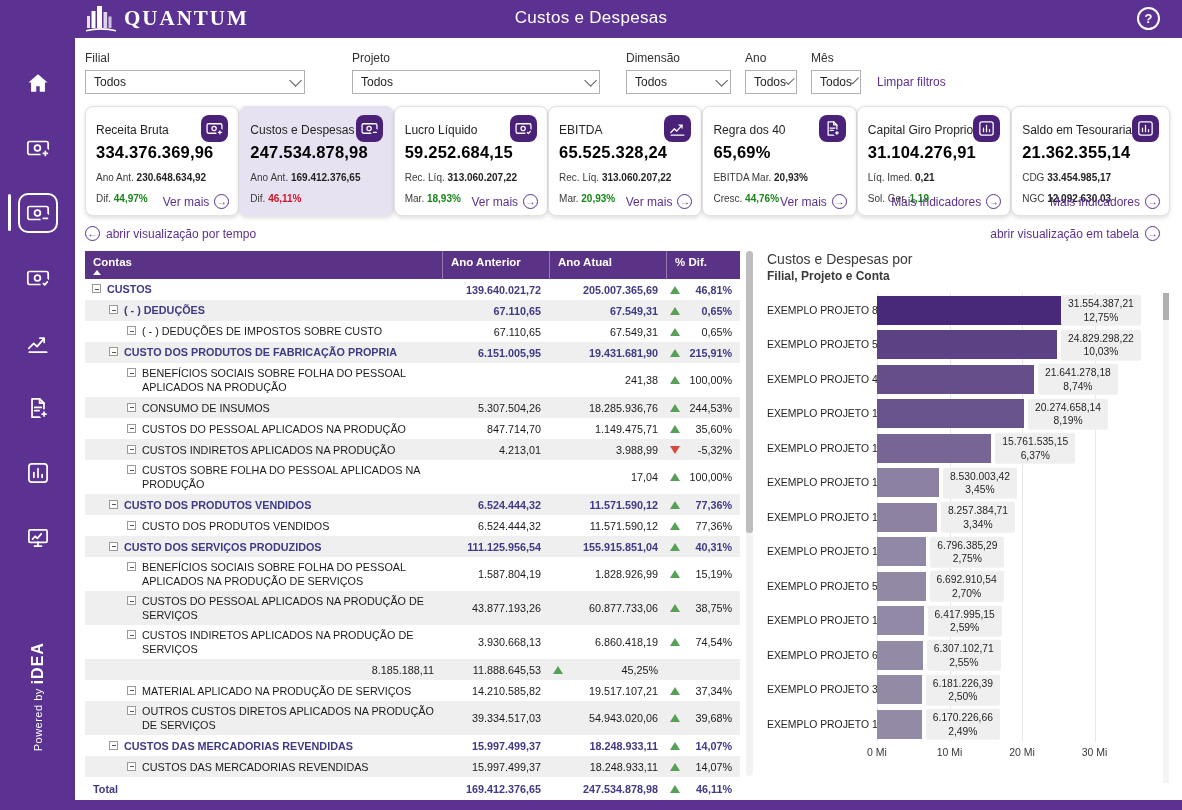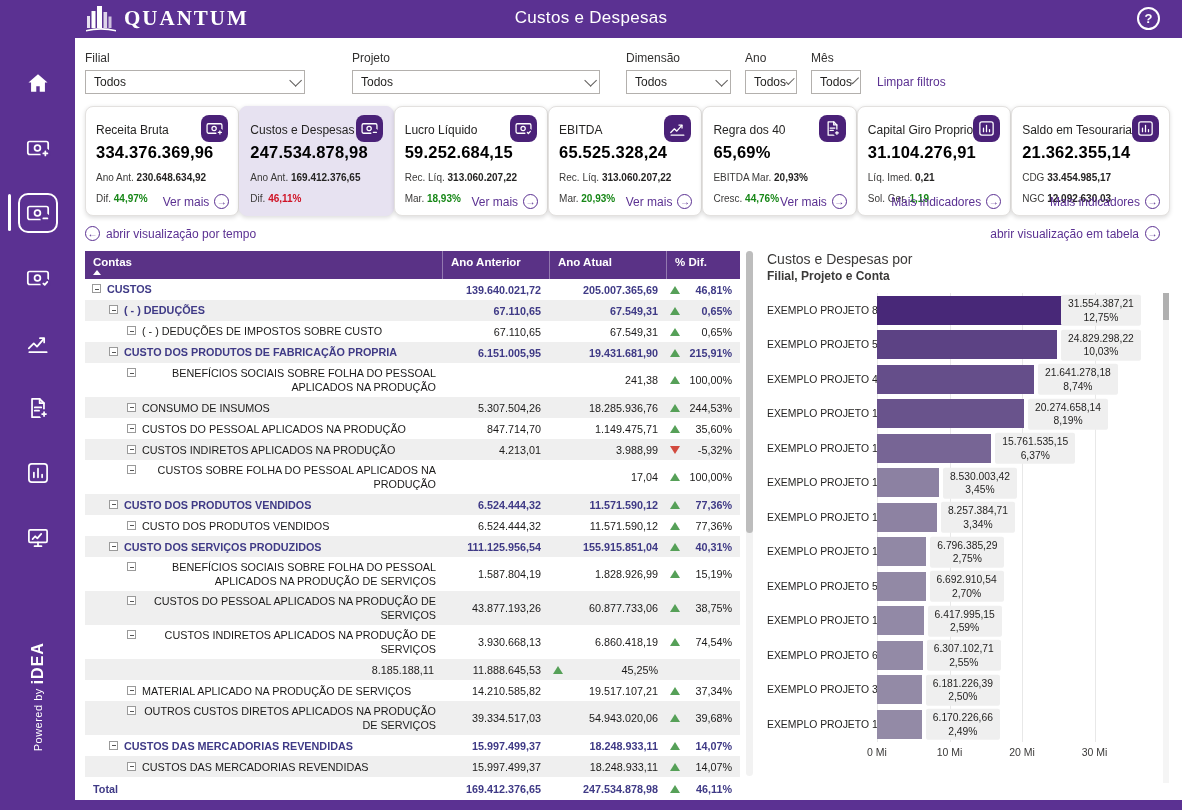--- a/index.html
+++ b/index.html
@@ -96,21 +96,21 @@
   .hc.b { border-left:1px solid rgba(255,255,255,.35); }
   .sort-tri { width:0; height:0; border-left:4px solid transparent; border-right:4px solid transparent;
     border-bottom:5px solid #fff; margin-top:2px; }
   .trow { display:grid; grid-template-columns:1fr 107px 117px 74px; align-items:center;
     font-size:10.8px; color:#1b1a19; padding:3px 0; min-height:21px; cursor:default; }
   .trow.stripe { background:var(--stripe); }
   .trow.bold { font-weight:bold; color:var(--indigo); }
   .tc.name { display:flex; align-items:flex-start; padding-right:6px; line-height:1.3; }
   .lvl1 .tc.name { padding-left:7px; }
   .lvl2 .tc.name { padding-left:24px; }
-  .lvl3 .tc.name { padding-left:42px;text-align:right; }
+  .lvl3 .tc.name { padding-left:42px; }
   .expand { position:relative; width:9px; height:9px; border:1px solid #9a9a9a; background:#fff;
     flex-shrink:0; margin:2px 6px 0 0; }
   .expand::after { content:""; position:absolute; left:1.5px; top:3.5px; width:4.5px; height:1px; background:#555; }
   .tc.num { text-align:right; padding-right:8px; }
   .tc.diff { display:flex; align-items:center; justify-content:space-between; padding:0 8px 0 4px; }
   .tri { width:0; height:0; }
   .tri.up { border-left:5px solid transparent; border-right:5px solid transparent;
     border-bottom:8px solid var(--tri-green); }
   .tri.down { border-left:5px solid transparent; border-right:5px solid transparent;
     border-top:8px solid var(--tri-red); }

